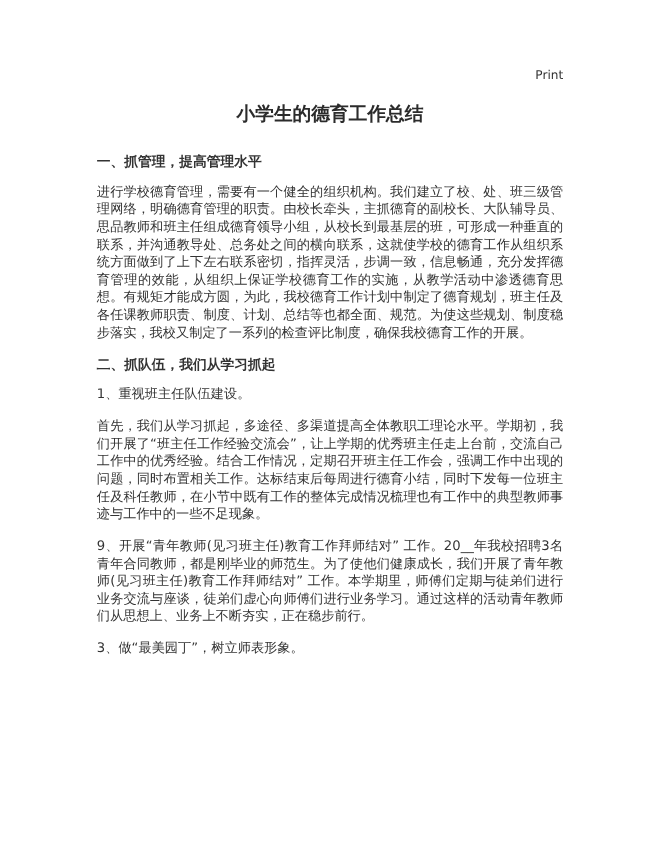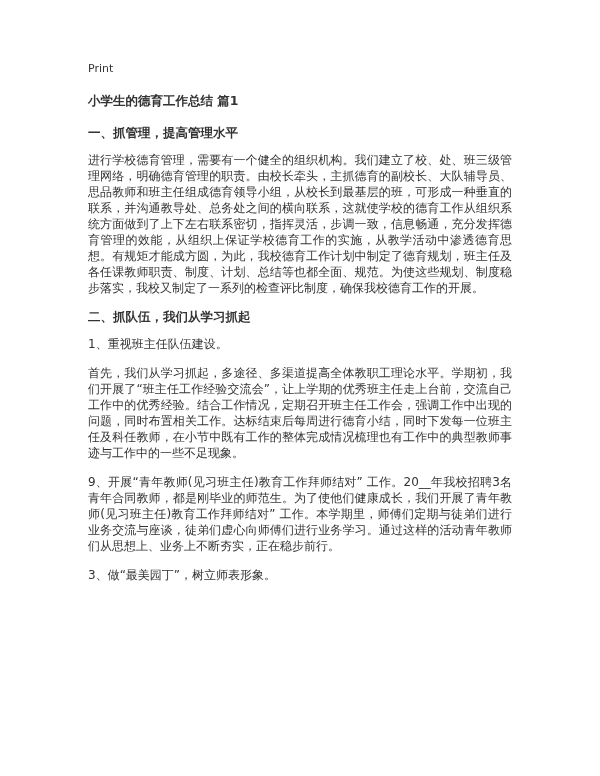--- a/index.html
+++ b/index.html
@@ -19,20 +19,21 @@
     width: 600px;
     height: 776px;
     padding: 62px 88px 30px 88px;
     background: #ffffff;
   }
   .print-link {
     font-size: 11px;
     color: #333333;
     margin: 0 0 18px 0;
     cursor: pointer;
+    text-align: right;
   }
   .doc-title {
     font-size: 17px;
     font-weight: bold;
     text-align: center;
     color: #2b2b2b;
     margin: 0 0 24px 0;
     line-height: 1.3;
   }
   .doc-subtitle {
@@ -60,23 +61,23 @@
     margin: 0 0 13px 0;
   }
 </style>
 </head>
 <body>
 
 <div class="page">
 
   <div class="print-link">Print</div>
 
+  <h1 class="doc-title">小学生的德育工作总结</h1>
 
 
-  <p class="section-title">小学生的德育工作总结 篇1</p>
 
   <h2 class="heading">一、抓管理，提高管理水平</h2>
 
   <p class="paragraph">进行学校德育管理，需要有一个健全的组织机构。我们建立了校、处、班三级管理网络，明确德育管理的职责。由校长牵头，主抓德育的副校长、大队辅导员、思品教师和班主任组成德育领导小组，从校长到最基层的班，可形成一种垂直的联系，并沟通教导处、总务处之间的横向联系，这就使学校的德育工作从组织系统方面做到了上下左右联系密切，指挥灵活，步调一致，信息畅通，充分发挥德育管理的效能，从组织上保证学校德育工作的实施，从教学活动中渗透德育思想。有规矩才能成方圆，为此，我校德育工作计划中制定了德育规划，班主任及各任课教师职责、制度、计划、总结等也都全面、规范。为使这些规划、制度稳步落实，我校又制定了一系列的检查评比制度，确保我校德育工作的开展。</p>
 
   <h2 class="heading">二、抓队伍，我们从学习抓起</h2>
 
 
   <p class="paragraph">1、重视班主任队伍建设。</p>
 

